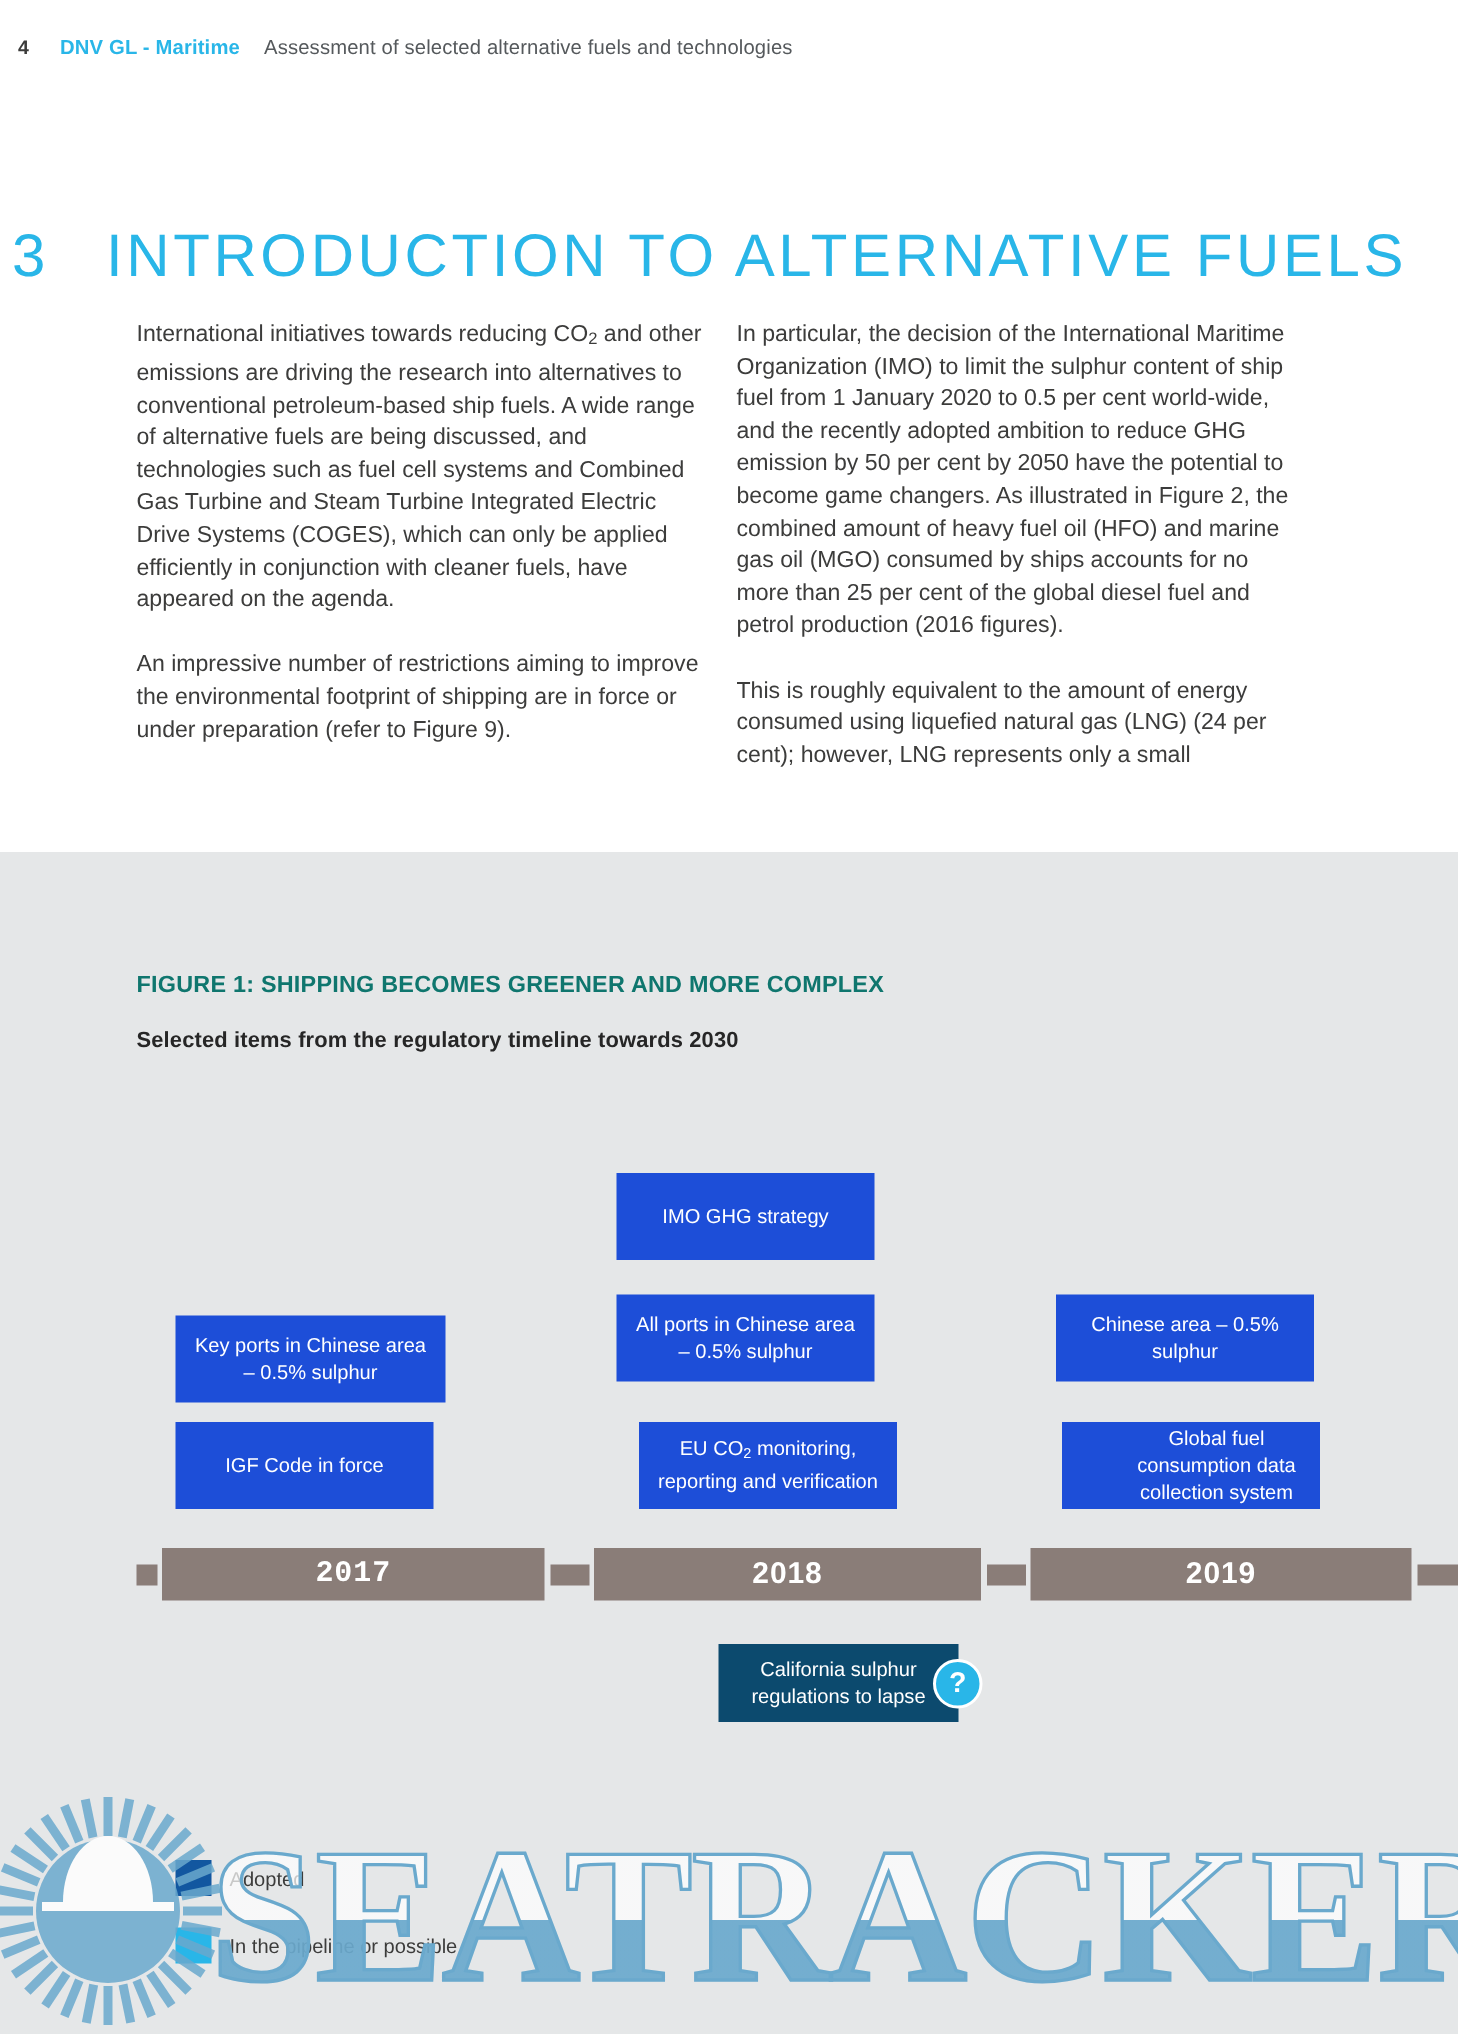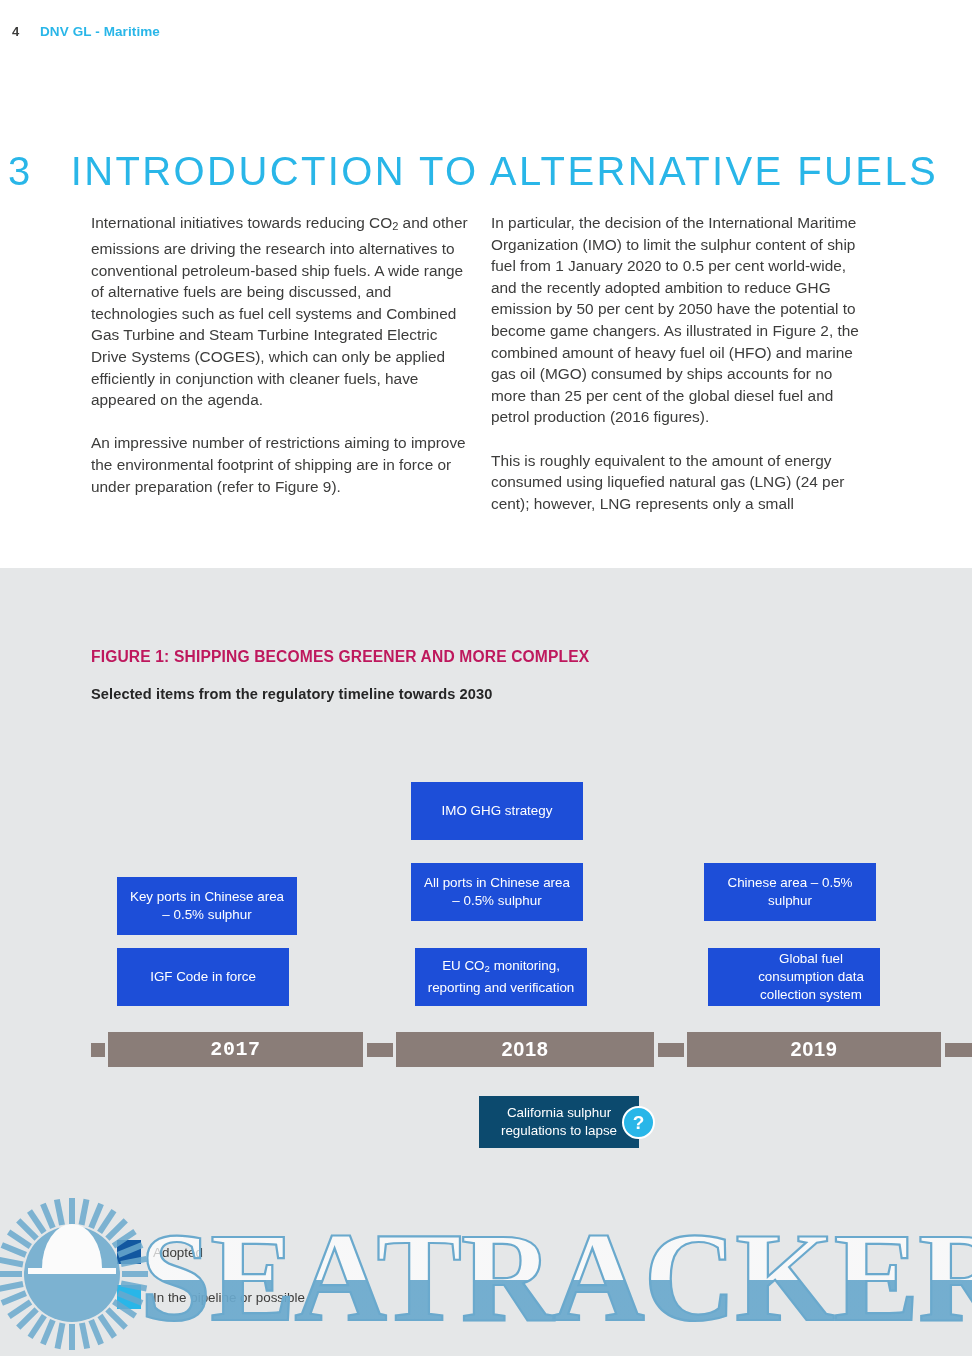--- a/index.html
+++ b/index.html
@@ -82,21 +82,21 @@
     width: 972px;
     height: 788px;
     background: #e5e7e8;
     overflow: hidden;
   }
   .fig-title {
     position: absolute;
     left: 91px; top: 80px;
     font-size: 15.6px;
     font-weight: bold;
-    color: #be185d;
+    color: #0f766e;
     letter-spacing: .15px;
   }
   .fig-subtitle {
     position: absolute;
     left: 91px; top: 118px;
     font-size: 14.6px;
     font-weight: bold;
     color: #262626;
     letter-spacing: .1px;
   }
@@ -177,20 +177,21 @@
     height: 164px;
     pointer-events: none;
   }
 </style>
 </head>
 <body>
 
 <div class="page-header">
   <span class="pagenum">4</span>
   <span class="brand">DNV GL - Maritime</span>
+  <span class="subject">Assessment of selected alternative fuels and technologies</span>
 </div>
 
 <h1 class="chapter">
   <span class="num">3</span><span>INTRODUCTION TO ALTERNATIVE FUELS</span>
 </h1>
 
 <div class="col left">
   <p>International initiatives towards reducing CO<sub>2</sub> and other emissions are driving the research into alternatives to conventional petroleum-based ship fuels. A wide range of alternative fuels are being discussed, and technologies such as fuel cell systems and Combined Gas Turbine and Steam Turbine Integrated Electric Drive Systems (COGES), which can only be applied efficiently in conjunction with cleaner fuels, have appeared on the agenda.</p>
   <p>An impressive number of restrictions aiming to improve the environmental footprint of shipping are in force or under preparation (refer to Figure 9).</p>
 </div>
@@ -211,21 +212,21 @@
   <div class="ev adopted" style="left:117px; top:380px; width:172px; height:58px;">
     <span>IGF Code in force</span>
   </div>
 
   <div class="ev adopted" style="left:411px; top:214px; width:172px; height:58px;">
     <span>IMO GHG strategy</span>
   </div>
   <div class="ev adopted" style="left:411px; top:295px; width:172px; height:58px;">
     <span>All ports in Chinese area – 0.5% sulphur</span>
   </div>
-  <div class="ev adopted" style="left:415px; top:380px; width:172px; height:58px;">
+  <div class="ev adopted" style="left:426px; top:380px; width:172px; height:58px;">
     <span><span>EU CO</span><sub>2</sub><span> monitoring, reporting and verification</span></span>
   </div>
 
   <div class="ev adopted" style="left:704px; top:295px; width:172px; height:58px;">
     <span>Chinese area – 0.5% sulphur</span>
   </div>
   <div class="ev adopted" style="left:708px; top:380px; width:172px; height:58px;padding-left:42px;">
     <span>Global fuel consumption data collection system</span>
   </div>
 

